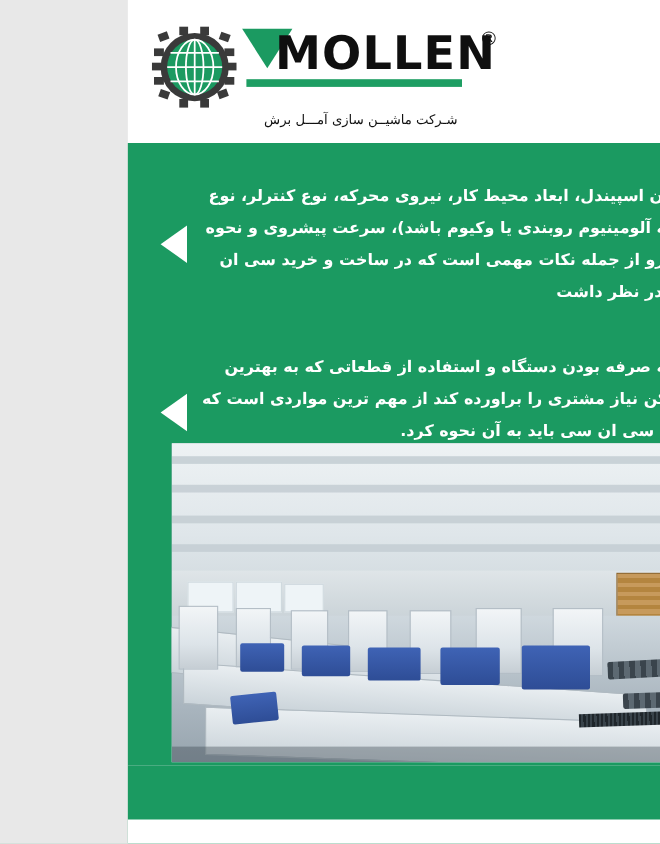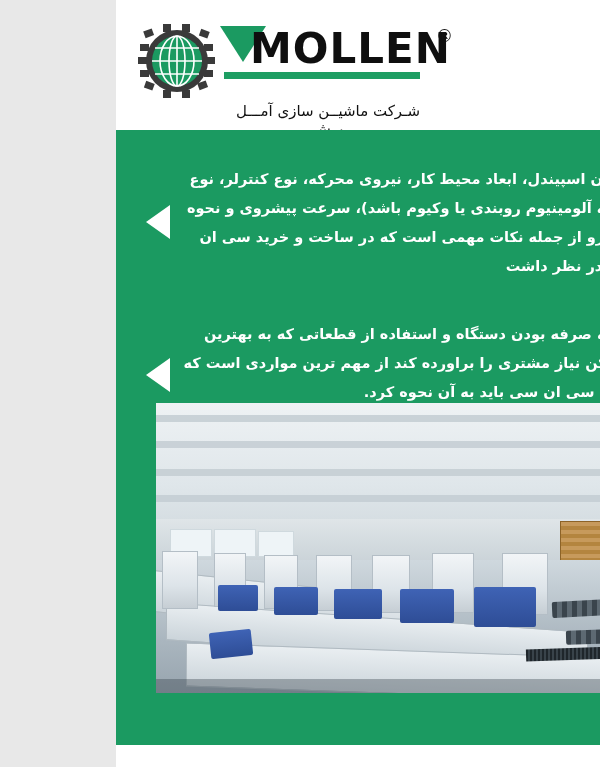--- a/index.html
+++ b/index.html
@@ -90,21 +90,21 @@
     color: #111;
     letter-spacing: 0.2px;
   }
   .tagline-fa {
     position: absolute;
     left: -4px;
     top: 80px;
     width: 216px;
     text-align: center;
     direction: rtl;
-    font-size: 15px;
+    font-size: 12px;
     color: #111;
   }
 
   
   .green-field {
     position: absolute;
     left: 0;
     top: 130px;
     width: 600px;
     height: 566px;

